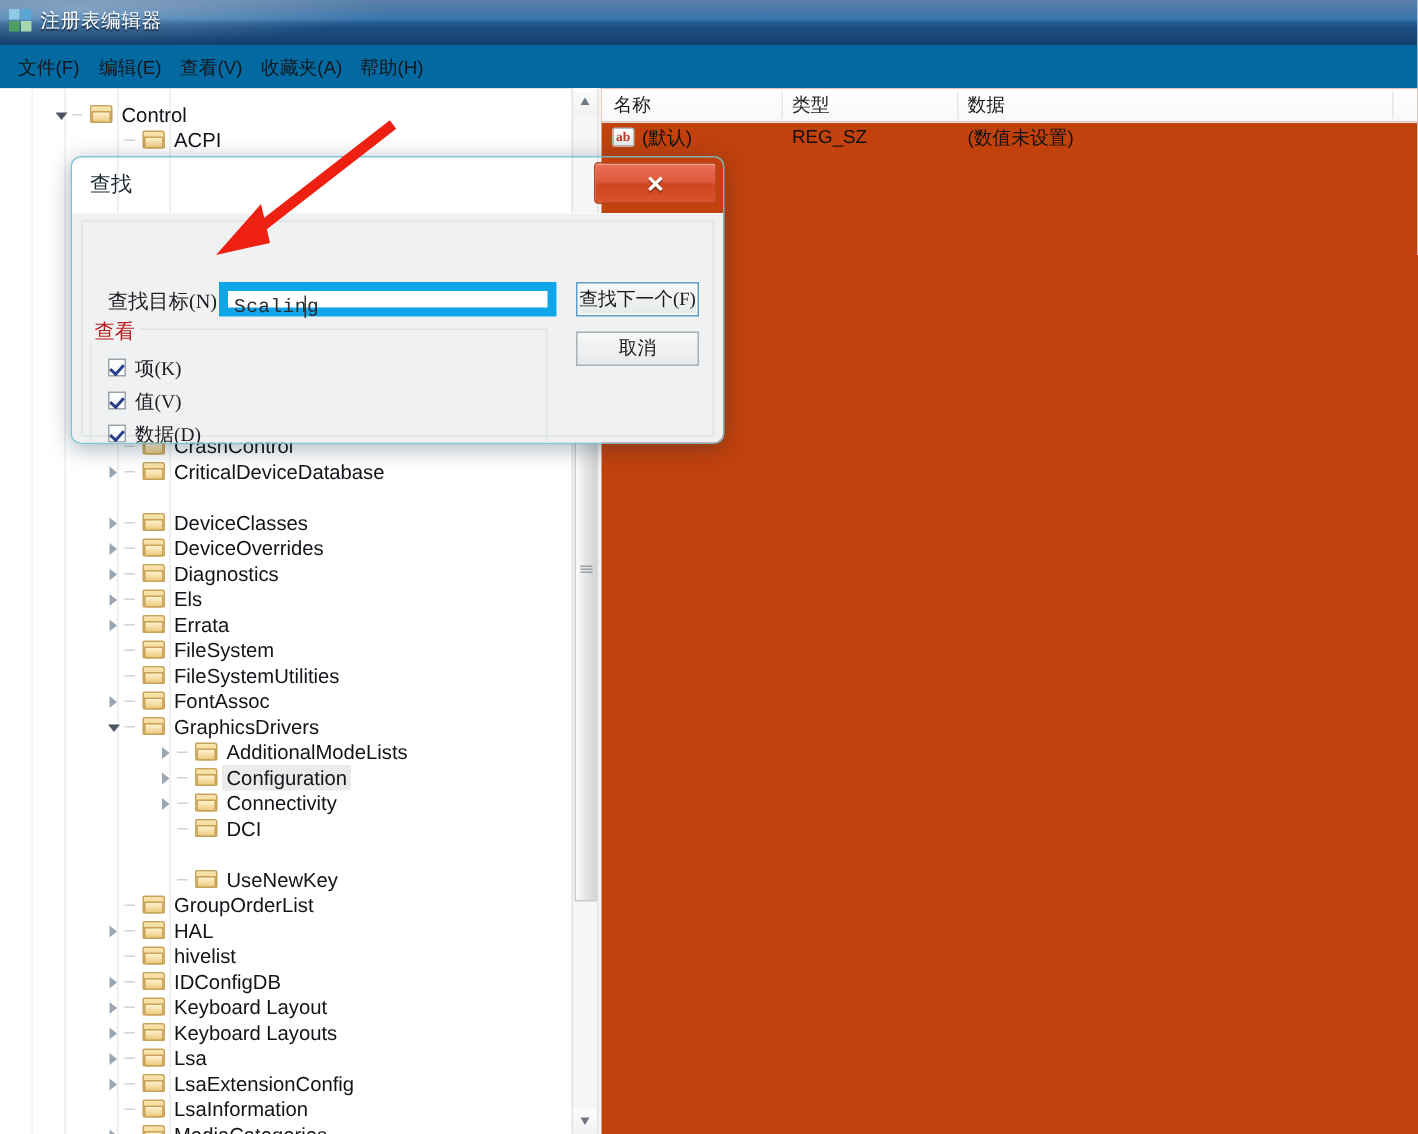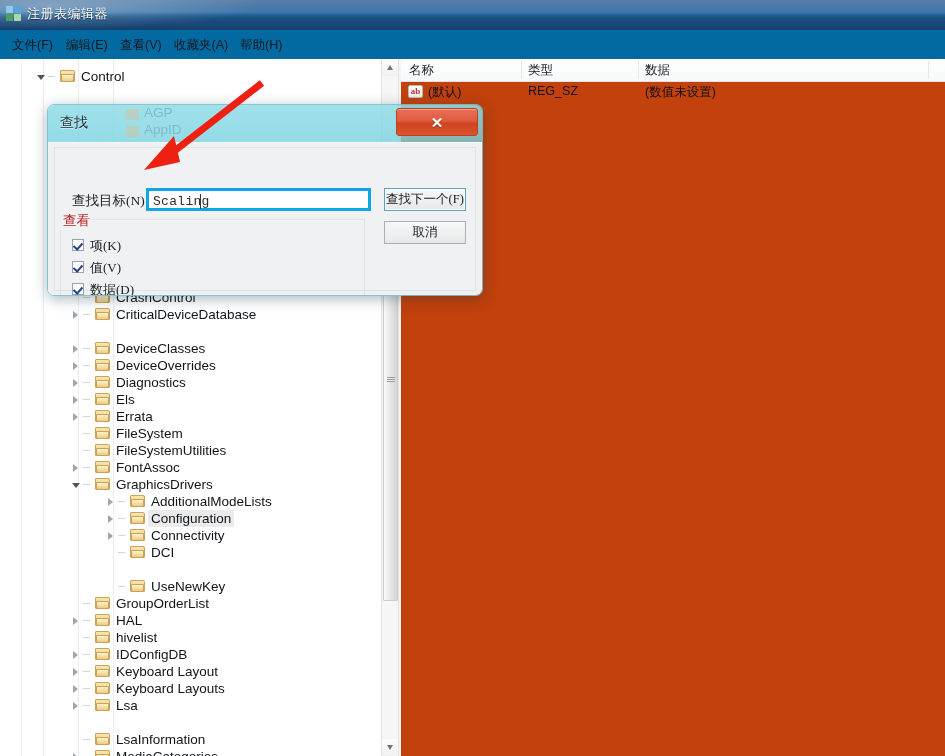--- a/index.html
+++ b/index.html
@@ -257,21 +257,21 @@
     box-sizing: border-box;
   }
   .field-label {
     position: absolute; left: 24px; top: 49px;
     font-size: 13.5px; color: #1a1c1f; white-space: nowrap;
     font-family: "Liberation Serif", serif;
   }
   .find-input {
     position: absolute; left: 98px; top: 45px; width: 225px; height: 23px;
     background: #ffffff;
-    border: 3px solid #0ea5e9;
+    border: 6px solid #0ea5e9;
     box-sizing: border-box;
   }
   .find-input .val {
     position: absolute; left: 4px; top: 3px;
     font-size: 13px; color: #2a2c2f;
     font-family: "Liberation Mono", monospace;
     letter-spacing: .3px;
   }
   .find-input .caret {
     position: absolute; left: 51px; top: 3px; width: 1px; height: 15px; background: #333;
@@ -366,20 +366,28 @@
       <div class="tree" id="tree-nodes">
           <div class="node" style="top: 9px;">
             <div class="twisty open" style="left: 37px;"></div>
             <div class="dash" style="left: 48px;"></div>
             <div class="folder" style="left: 60px;">
               <div class="back"></div>
               <div class="front"></div>
             </div>
             <div class="label" style="left: 81px;">Control</div>
           </div>
+          <div class="node" style="top: 26px;">
+            <div class="dash" style="left: 83px;"></div>
+            <div class="folder" style="left: 95px;">
+              <div class="back"></div>
+              <div class="front"></div>
+            </div>
+            <div class="label" style="left: 116px;">ACPI</div>
+          </div>
           <div class="node" style="top: 230px;">
             <div class="dash" style="left: 83px;"></div>
             <div class="folder" style="left: 95px;">
               <div class="back"></div>
               <div class="front"></div>
             </div>
             <div class="label" style="left: 116px;">CrashControl</div>
           </div>
           <div class="node" style="top: 247px;">
             <div class="twisty closed" style="left: 72px;"></div>
@@ -565,20 +573,29 @@
             <div class="label" style="left: 116px;">Keyboard Layouts</div>
           </div>
           <div class="node" style="top: 638px;">
             <div class="twisty closed" style="left: 72px;"></div>
             <div class="dash" style="left: 83px;"></div>
             <div class="folder" style="left: 95px;">
               <div class="back"></div>
               <div class="front"></div>
             </div>
             <div class="label" style="left: 116px;">Lsa</div>
+          </div>
+          <div class="node" style="top: 655px;">
+            <div class="twisty closed" style="left: 72px;"></div>
+            <div class="dash" style="left: 83px;"></div>
+            <div class="folder" style="left: 95px;">
+              <div class="back"></div>
+              <div class="front"></div>
+            </div>
+            <div class="label" style="left: 116px;">LsaExtensionConfig</div>
           </div>
           <div class="node" style="top: 672px;">
             <div class="dash" style="left: 83px;"></div>
             <div class="folder" style="left: 95px;">
               <div class="back"></div>
               <div class="front"></div>
             </div>
             <div class="label" style="left: 116px;">LsaInformation</div>
           </div>
           <div class="node" style="top: 689px;">
@@ -624,26 +641,20 @@
         <div class="cell" style="left:27px">(默认)</div>
         <div class="cell" style="left:127px">REG_SZ</div>
         <div class="cell" style="left:244px">(数值未设置)</div>
       </div>
     </div>
 
   </div>
 
   <div class="dialog">
 
-    <div class="glass">
-      <div class="ghostfolder" style="left:78px; top:4px;"></div>
-      <div class="ghostfolder" style="left:78px; top:21px;"></div>
-      <div class="ghost" style="left:96px; top:0px;">AGP</div>
-      <div class="ghost" style="left:96px; top:17px;">AppID</div>
-    </div>
 
     <div class="dlg-title">查找</div>
 
     <div class="close-btn">
       <div class="x">✕</div>
     </div>
 
     <div class="body">
       <div class="dlg-inner"></div>
 

